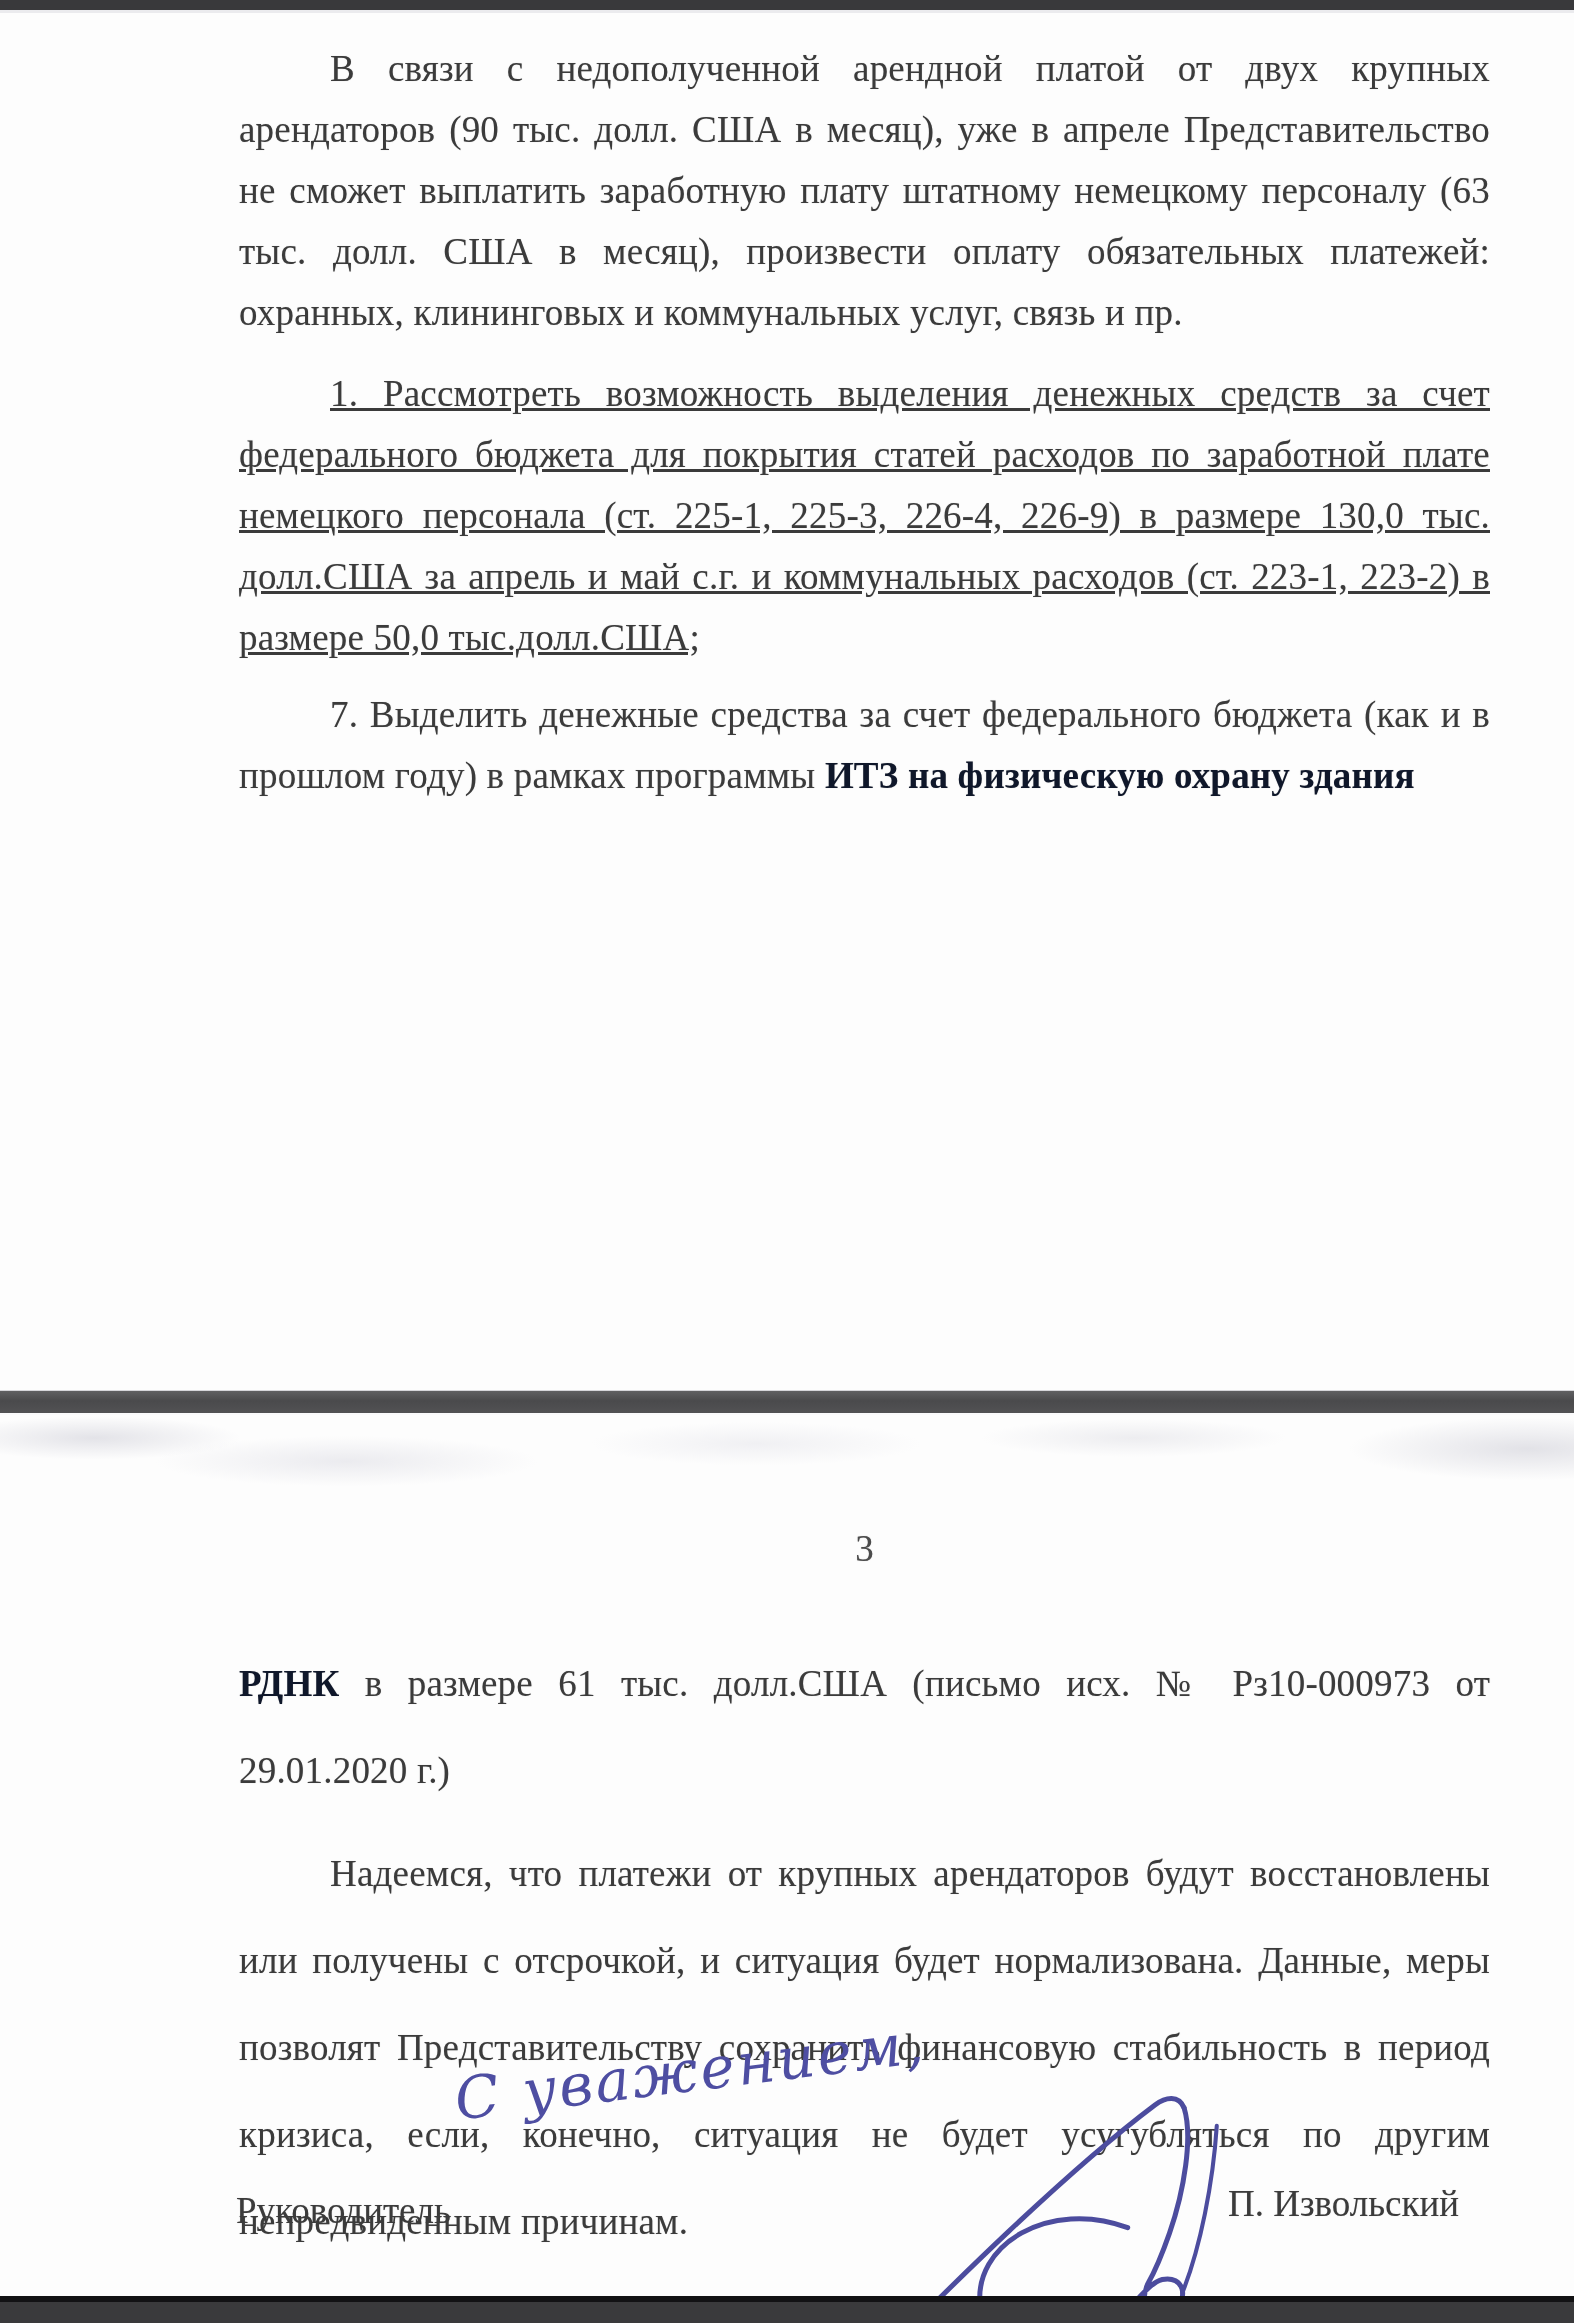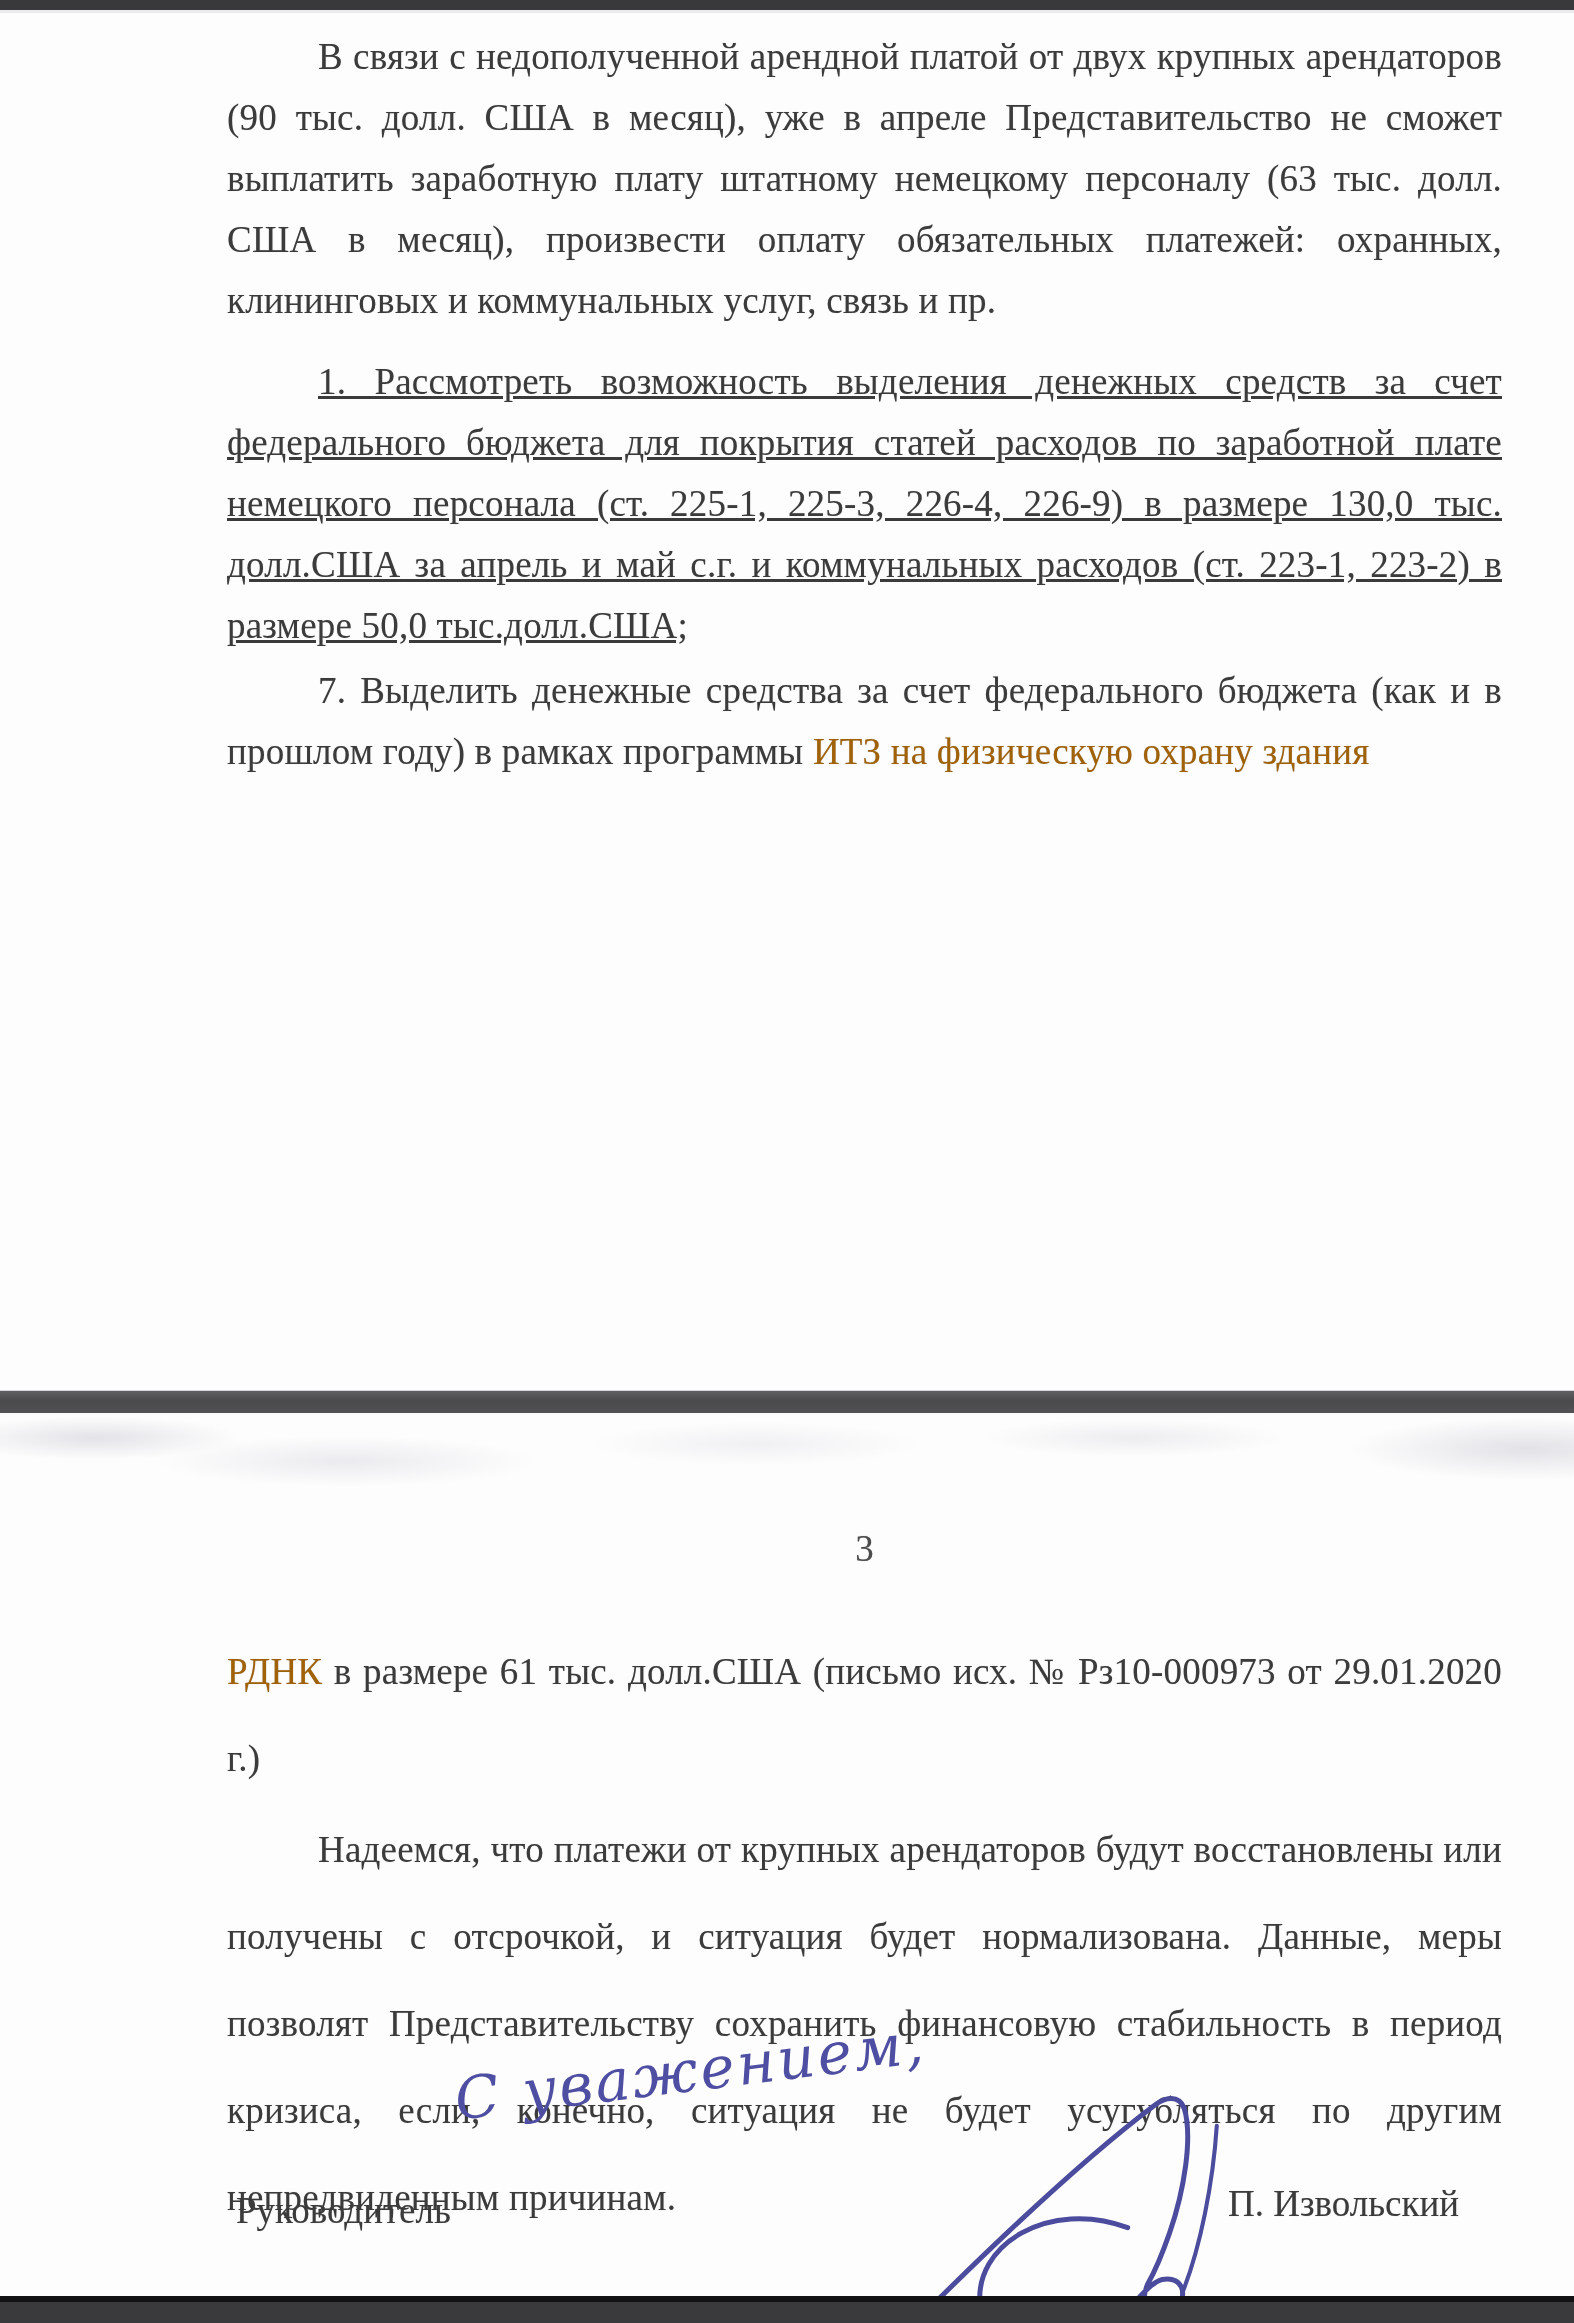--- a/index.html
+++ b/index.html
@@ -25,25 +25,25 @@
   
   .scan-text {
     position: absolute; left: 223px; width: 1283px;
     text-align: justify;
     letter-spacing: 0.2px;
     text-shadow: 0 0 0.9px rgba(70,70,70,0.35);
   }
   #page-top-text { top: 22px; font-size: 37px; line-height: 61px; }
   #page-bottom-text { top: 1624px; font-size: 37px; line-height: 87px; }
 
-  .para { margin: 4px; text-indent: 91px; }
+  .para { margin: 16px; text-indent: 91px; }
   .para-list-1 { margin-top: 20px; text-decoration: underline; }
   .para-rdnk { text-indent: 0; }
   .para-hope { text-indent: 91px; margin-top: 3.6px; }
-  .bold { font-weight: 400; color: #a16207; }
+  .bold { font-weight: 700; color: #0f172a; }
 
   
   .page-divider {
     position: absolute; left: 0; top: 1390px; width: 100%; height: 22px;
     background: linear-gradient(#606062, #4a4a4c 45%, #525254);
     border-top: 1.8px solid #d6d6da;
     border-bottom: 2.7px solid #fafafb;
   }
   .noise-band {
     position: absolute; left: 0; top: 1416px; width: 100%; height: 73px;

